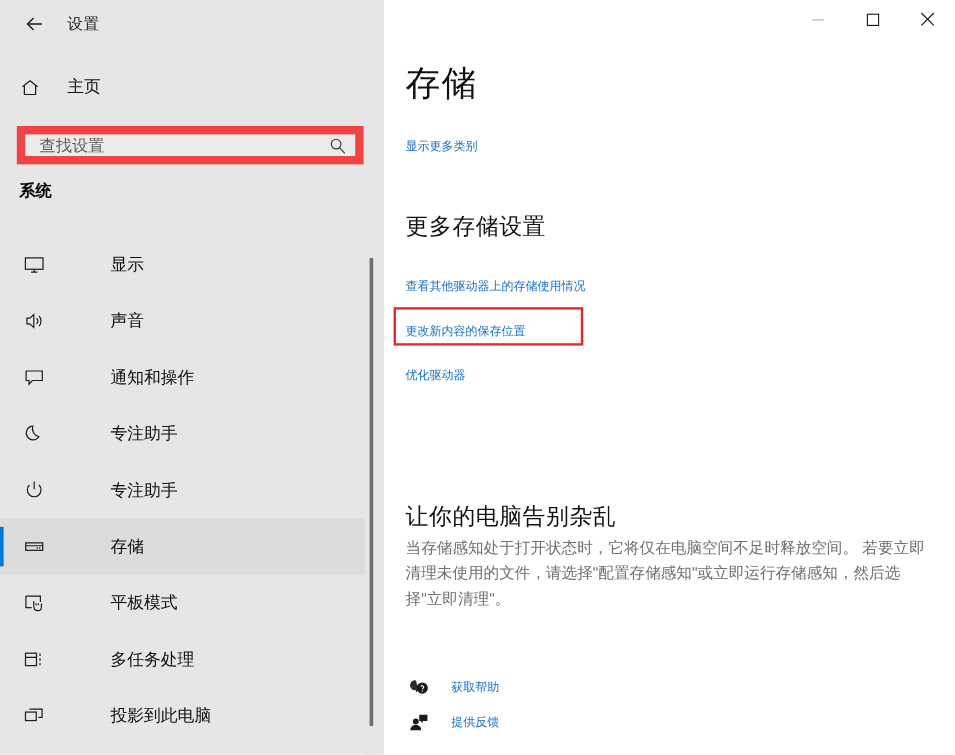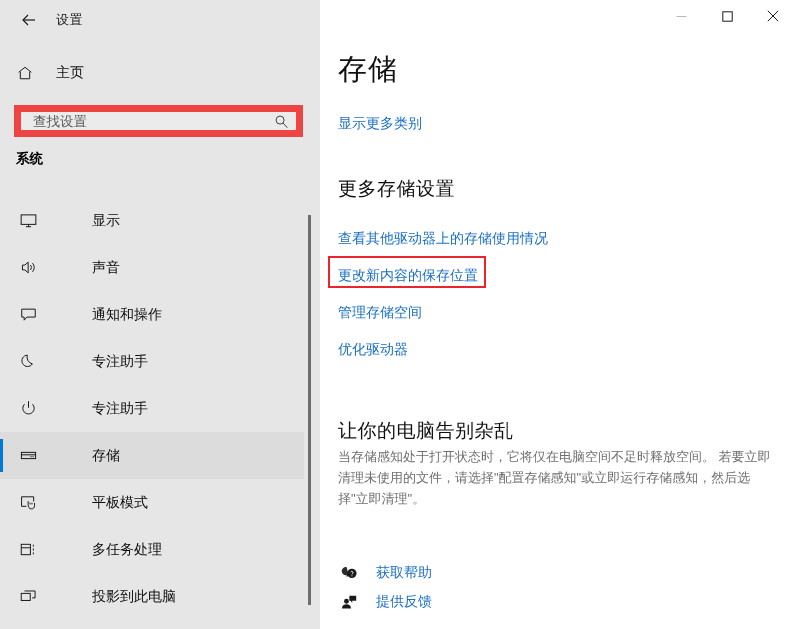--- a/index.html
+++ b/index.html
@@ -216,21 +216,21 @@
     position: absolute;
     left: 18px; top: 50px;
     font-size: 29px;
     font-weight: normal;
     color: #111111;
     letter-spacing: 1px;
   }
 
   .link {
     color: #1a6fc4;
-    font-size: 14px;
+    font-size: 10px;
     text-decoration: none;
     white-space: nowrap;
   }
 
   .top-link {
     position: absolute;
     left: 18px; top: 115px;
   }
 
   .section-heading {
@@ -457,23 +457,20 @@
     <h2 class="section-heading" id="sec-more-storage">更多存储设置</h2>
 
     <div class="more-links">
       <div class="more-link-row">
         <a class="link" href="#">查看其他驱动器上的存储使用情况</a>
       </div>
       <div class="more-link-row">
         <a class="link" href="#">更改新内容的保存位置</a>
       </div>
       <div class="more-link-row">
-        <a class="link" href="#">管理存储空间</a>
-      </div>
-      <div class="more-link-row">
         <a class="link" href="#">优化驱动器</a>
       </div>
     </div>
 
     <div class="highlight-box"></div>
 
     <h2 class="section-heading" id="sec-declutter">让你的电脑告别杂乱</h2>
 
     <p class="body-text">当存储感知处于打开状态时，它将仅在电脑空间不足时释放空间。 若要立即清理未使用的文件，请选择"配置存储感知"或立即运行存储感知，然后选择"立即清理"。</p>
 

